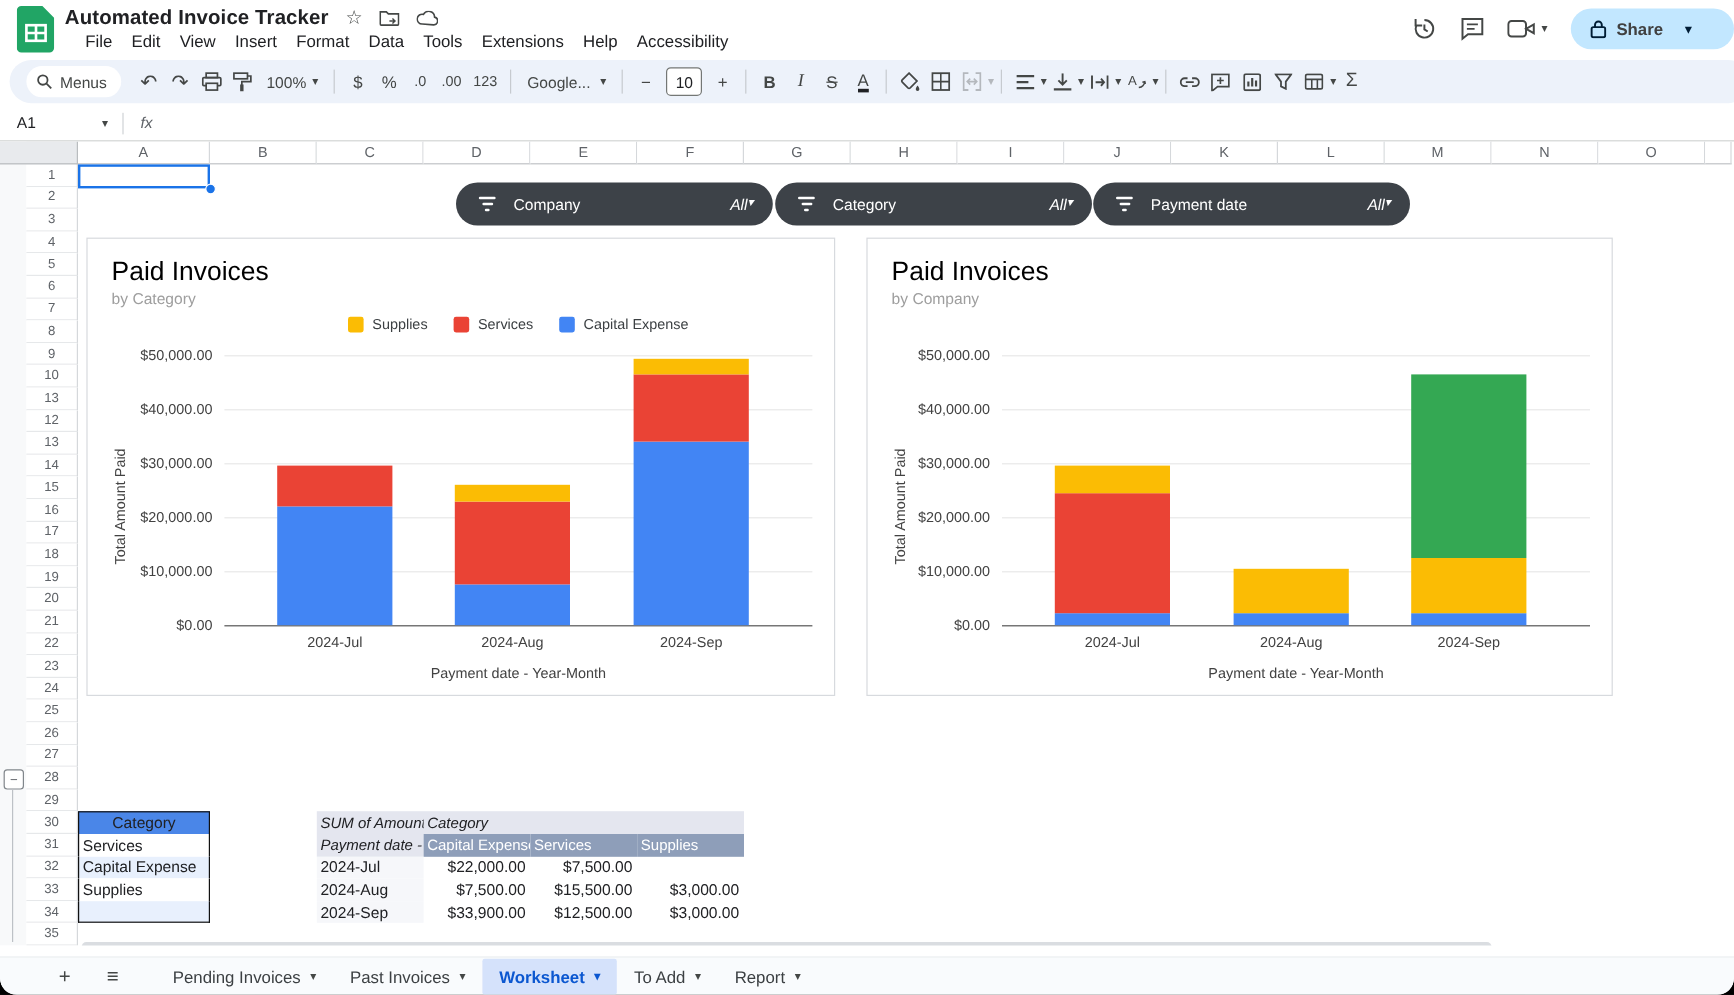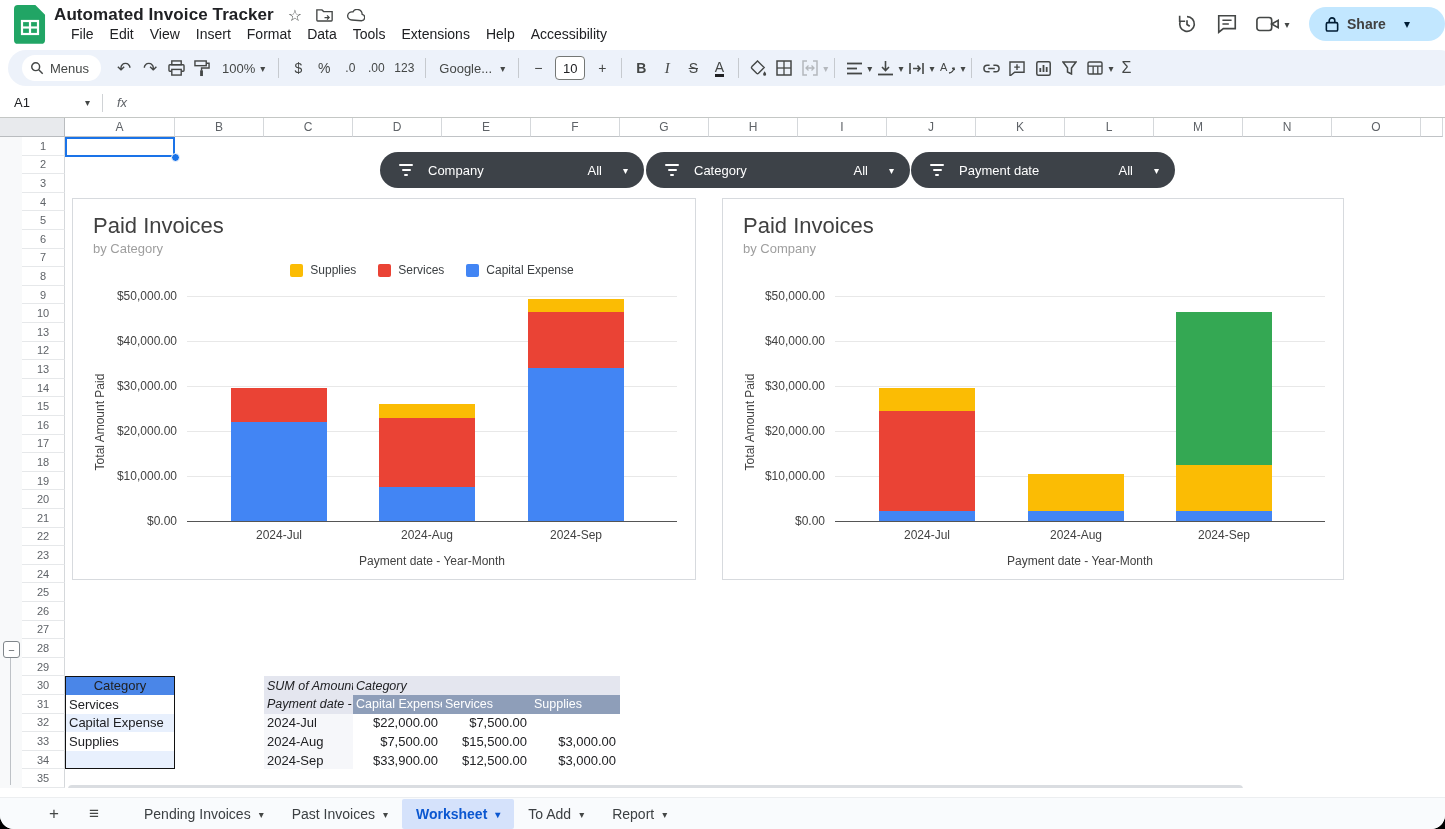--- a/index.html
+++ b/index.html
@@ -54,25 +54,25 @@
   .sel{position:absolute;border:2px solid #1a73e8;box-sizing:border-box;}
   .selpt{position:absolute;width:7px;height:7px;border-radius:50%;background:#1a73e8;border:1px solid #fff;}
   .grpbox{position:absolute;left:3px;width:15px;height:15px;border:1px solid #80868b;border-radius:3px;
      background:#fff;display:flex;align-items:center;justify-content:center;font-size:11px;color:#5f6368;}
   .grpline{position:absolute;left:10px;width:1px;background:#bdc1c6;}
   
   .slicer{position:absolute;height:36px;width:264px;background:#3d4248;border-radius:18px;
      display:flex;align-items:center;color:#fff;}
   .flt{width:16px;height:12px;margin:0 14px 0 18px;display:flex;flex-direction:column;justify-content:space-between;align-items:center;}
   .slicer .sl-label{font-size:13px;}
-  .slicer .sl-val{margin-left:auto;margin-right:16px;font-size:13px;display:flex;align-items:center;gap:21px;}
+  .slicer .sl-val{margin-left:auto;margin-right:16px;font-size:13px;display:flex;gap:0;font-style:italic;}
   .slicer .caret{color:#fff;}
   
   .card{position:absolute;background:#fff;border:1px solid #d7dade;box-sizing:border-box;}
-  .c-title{position:absolute;left:20px;top:14px;font-size:22px;color:#404040;text-align:right;}
+  .c-title{position:absolute;left:20px;top:14px;font-size:22px;color:#000000;text-align:right;}
   .c-sub{position:absolute;left:20px;top:42px;font-size:13px;color:#9e9e9e;}
   .legend{position:absolute;top:64px;display:flex;justify-content:center;gap:22px;}
   .leg-item{display:flex;align-items:center;gap:7px;font-size:12px;color:#3c4043;}
   .leg-sw{width:13px;height:13px;border-radius:2px;}
   .gline{position:absolute;height:1px;background:#e8e8e8;}
   .axisline{position:absolute;height:1px;background:#555;}
   .ytick{position:absolute;font-size:12px;color:#424242;text-align:right;}
   .xtick{position:absolute;font-size:12px;color:#424242;text-align:center;}
   .xlabel{position:absolute;font-size:12px;color:#424242;text-align:center;}
   .ylabel{position:absolute;font-size:12px;color:#424242;transform:rotate(-90deg);transform-origin:center;white-space:nowrap;}

